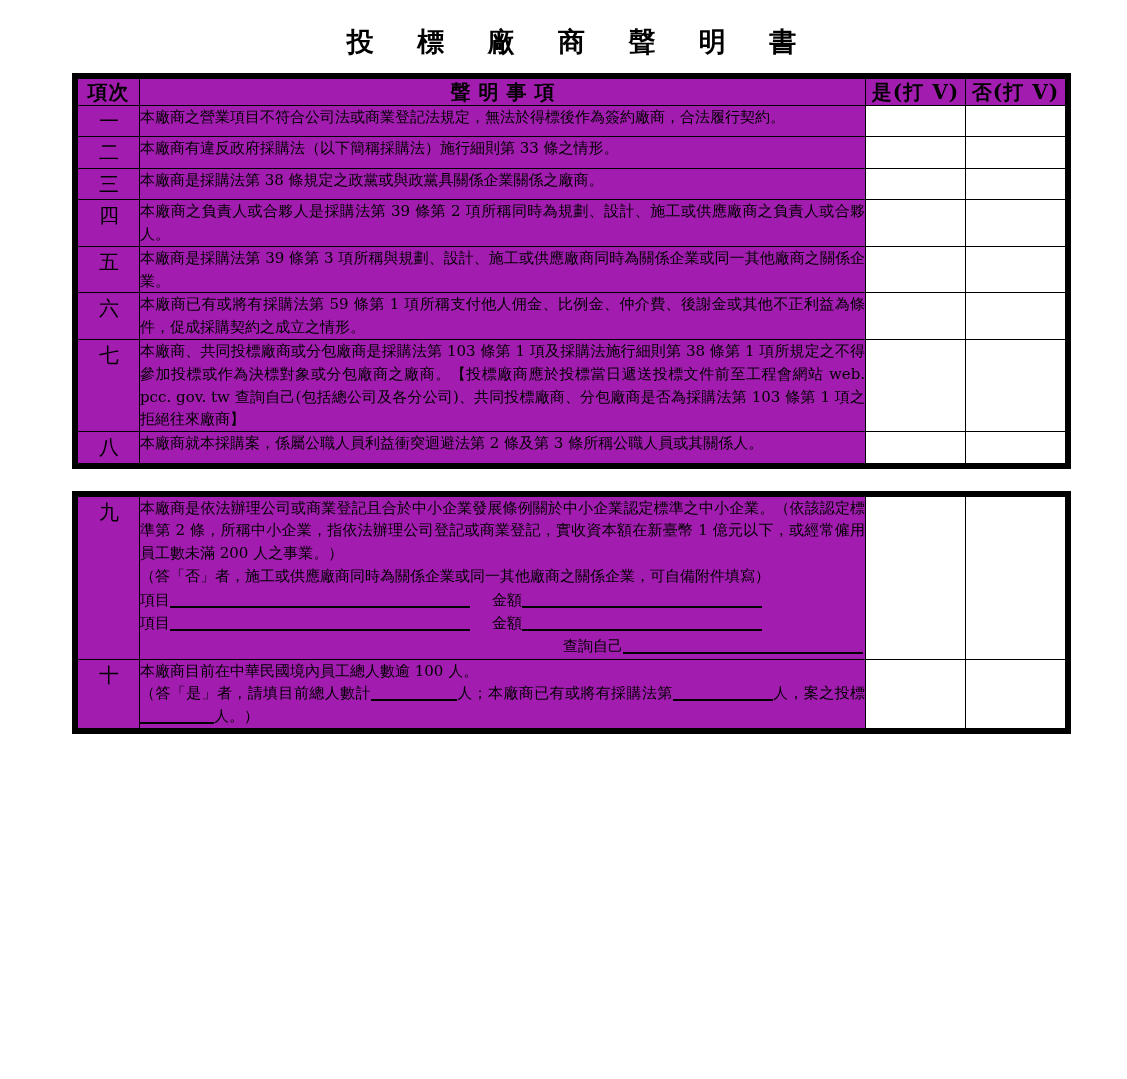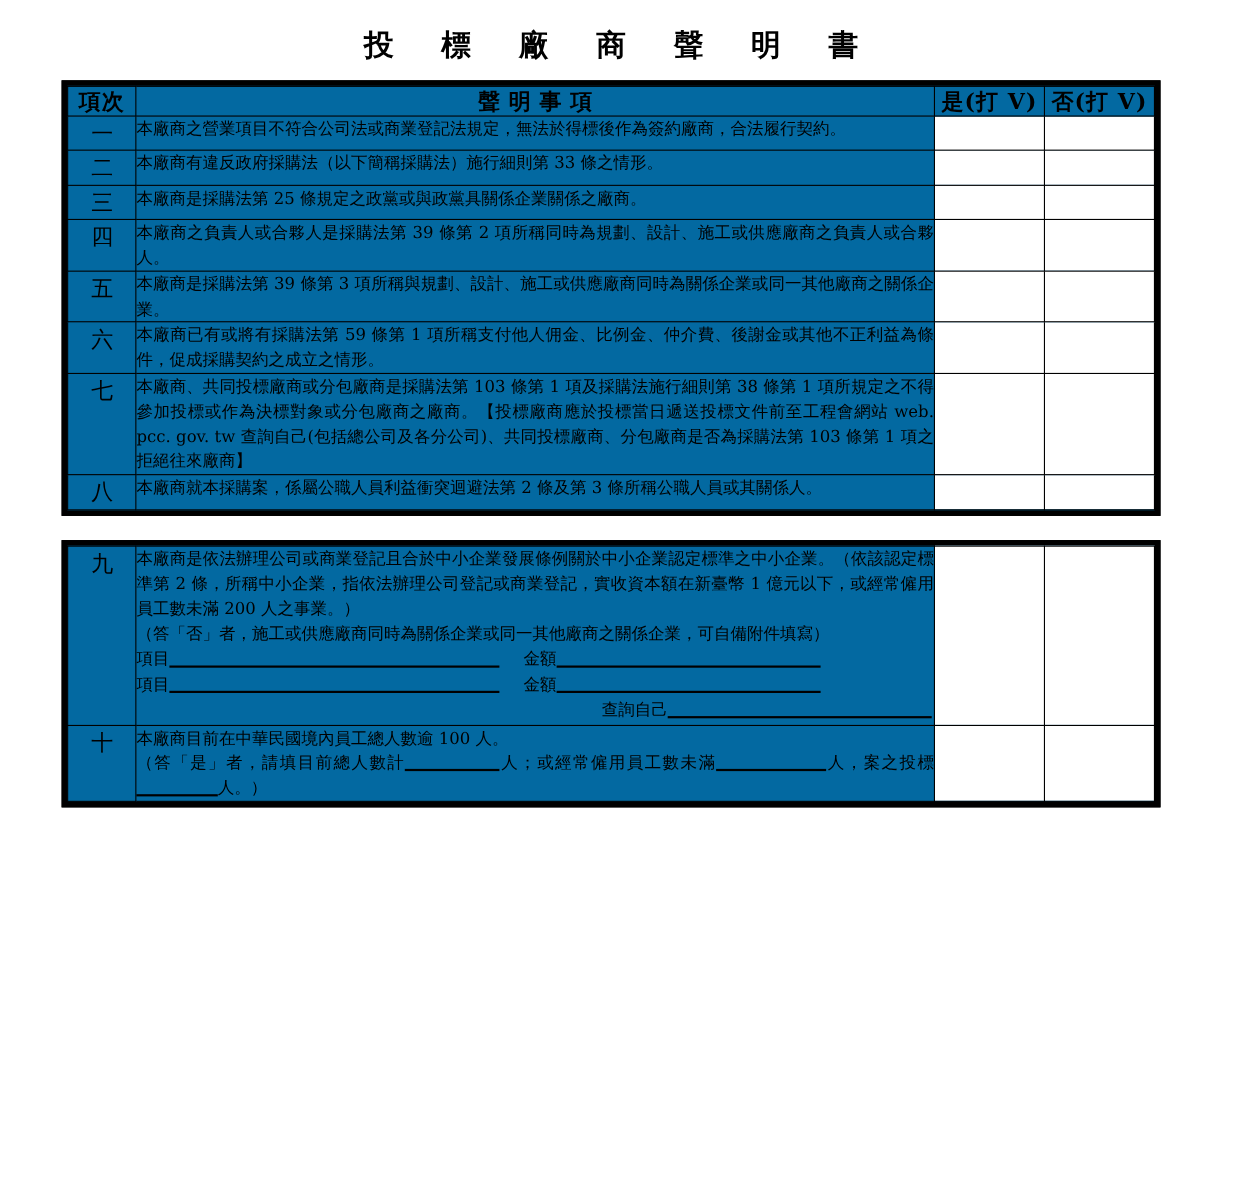--- a/index.html
+++ b/index.html
@@ -14,20 +14,21 @@
     overflow: hidden;
     font-family: "DejaVu Serif", "Liberation Serif", serif;
     color: #000000;
     position: relative;
   }
   .page {
     width: 1111px;
     box-sizing: border-box;
     padding: 0;
     position: relative;
+    margin-left: 16px;
   }
 
   
   .doc-title {
     text-align: center;
     font-size: 27px;
     font-weight: bold;
     letter-spacing: 17px;
     text-indent: 17px;
     margin: 24px 0 0 0;
@@ -64,21 +65,21 @@
     box-sizing: border-box;
     padding: 2px;
     background: #000;
   }
   .tbl-wrap.blk1 { margin-top: 14px; }
   .tbl-wrap.blk2 { margin-top: 22px; }
 
   table.decl {
     width: 100%;
     border-collapse: collapse;
-    background: #0369a1;
+    background: #a21caf;
     table-layout: fixed;
   }
   table.decl th, table.decl td {
     border: 1px solid #000;
     padding: 0;
     vertical-align: top;
   }
   col.c-no   { width: 62px; }
   col.c-yes  { width: 100px; }
   col.c-no2  { width: 100px; }
@@ -172,21 +173,21 @@
           <td class="mark"></td>
         </tr>
         <tr>
           <td class="no">二</td>
           <td class="txt">本廠商有違反政府採購法（以下簡稱採購法）施行細則第 33 條之情形。</td>
           <td class="mark"></td>
           <td class="mark"></td>
         </tr>
         <tr>
           <td class="no">三</td>
-          <td class="txt">本廠商是採購法第 25 條規定之政黨或與政黨具關係企業關係之廠商。</td>
+          <td class="txt">本廠商是採購法第 38 條規定之政黨或與政黨具關係企業關係之廠商。</td>
           <td class="mark"></td>
           <td class="mark"></td>
         </tr>
         <tr>
           <td class="no">四</td>
           <td class="txt">本廠商之負責人或合夥人是採購法第 39 條第 2 項所稱同時為規劃、設計、施工或供應廠商之負責人或合夥人。</td>
           <td class="mark"></td>
           <td class="mark"></td>
         </tr>
         <tr>
@@ -237,21 +238,21 @@
               <div class="row total"><span>查詢自己</span><span class="fill w-amt"></span></div>
             </div>
           </td>
           <td class="mark"></td>
           <td class="mark"></td>
         </tr>
         <tr class="dotted-top">
           <td class="no">十</td>
           <td class="txt">
             <div>本廠商目前在中華民國境內員工總人數逾 100 人。</div>
-            <div><span>（答「是」者，請填目前總人數計</span><span class="fill w-short"></span><span>人；或經常僱用員工數未滿</span><span class="fill w-short2"></span><span>人，案之投標</span><span class="fill w-short3"></span><span>人。）</span></div>
+            <div><span>（答「是」者，請填目前總人數計</span><span class="fill w-short"></span><span>人；本廠商已有或將有採購法第</span><span class="fill w-short2"></span><span>人，案之投標</span><span class="fill w-short3"></span><span>人。）</span></div>
           </td>
           <td class="mark"></td>
           <td class="mark"></td>
         </tr>
       </tbody>
     </table>
   </div>
 
 </div>
 

